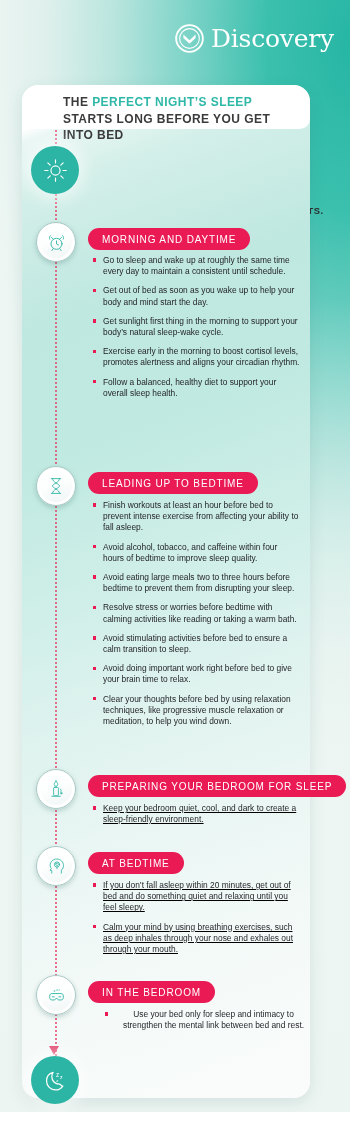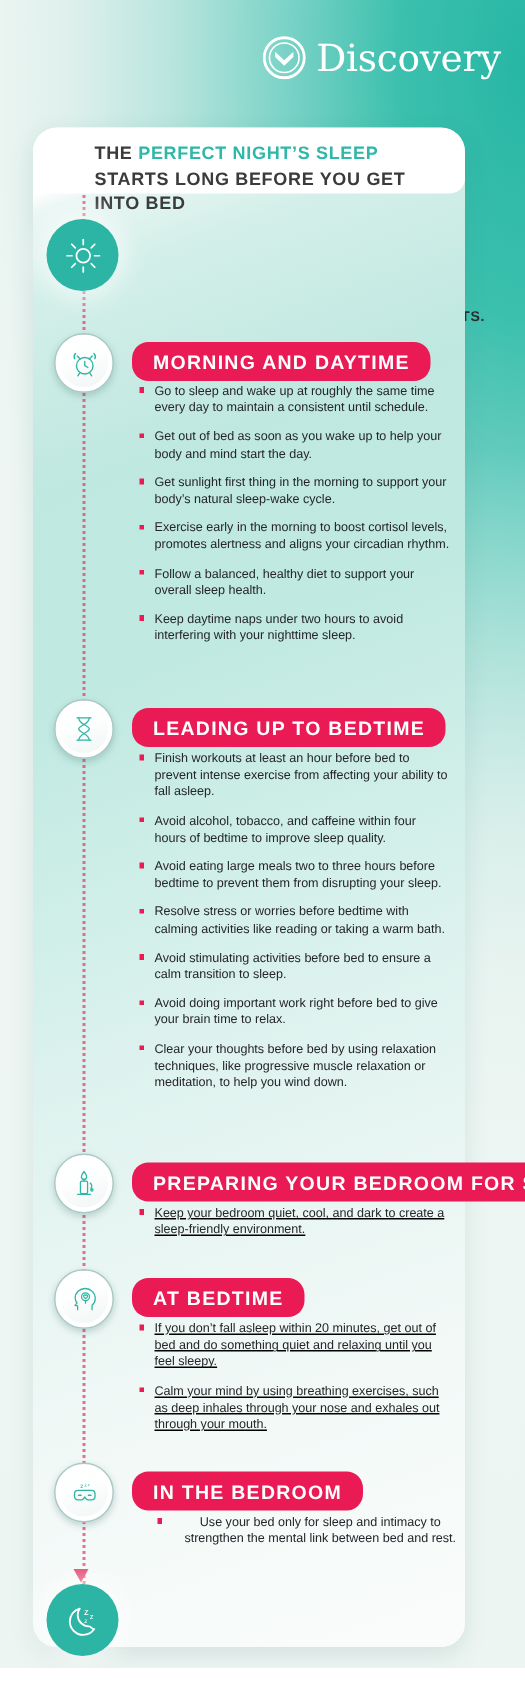--- a/index.html
+++ b/index.html
@@ -165,22 +165,22 @@
     letter-spacing: .5px;
     color: #2c2c2e;
     white-space: nowrap;
   }
   .badge {
     position: absolute;
     left: 0;
     display: inline-block;
     background: #ea1a55;
     color: #ffffff;
-    font-size: 13px;
-    font-weight: 700;
+    font-size: 10px;
+    font-weight: 400;
     letter-spacing: .85px;
     border-radius: 11px;
     padding: 6px 14px 5px 14px;
     white-space: nowrap;
     z-index: 6;
   }
   .bullets {
     position: absolute;
     left: 4px;
     width: 208px;
@@ -266,21 +266,20 @@
       </svg>
     </span>
   </div>
   <div class="badge" style="top:228px; left:88px;">MORNING AND DAYTIME</div>
   <div class="bullets" style="top:255px; left:92px;">
     <div class="bullet">Go to sleep and wake up at roughly the same time every day to maintain a consistent until schedule.</div>
     <div class="bullet">Get out of bed as soon as you wake up to help your body and mind start the day.</div>
     <div class="bullet">Get sunlight first thing in the morning to support your body’s natural sleep-wake cycle.</div>
     <div class="bullet">Exercise early in the morning to boost cortisol levels, promotes alertness and aligns your circadian rhythm.</div>
     <div class="bullet">Follow a balanced, healthy diet to support your overall sleep health.</div>
-    <div class="bullet">Keep daytime naps under two hours to avoid interfering with your nighttime sleep.</div>
   </div>
 
   <div class="bubble" style="top:466px">
     <span>
       <svg viewBox="0 0 32 32" width="20" height="20" aria-hidden="true">
         <g stroke="#2cb5a4" stroke-width="1.4" fill="none" stroke-linecap="round" stroke-linejoin="round">
           <line x1="8.5" y1="4.2" x2="23.5" y2="4.2"></line>
           <line x1="8.5" y1="27.8" x2="23.5" y2="27.8"></line>
           <path d="M10.4 4.2 C10.4 11 21.6 12.4 21.6 16 C21.6 19.6 10.4 21 10.4 27.8"></path>
           <path d="M21.6 4.2 C21.6 11 10.4 12.4 10.4 16 C10.4 19.6 21.6 21 21.6 27.8"></path>

